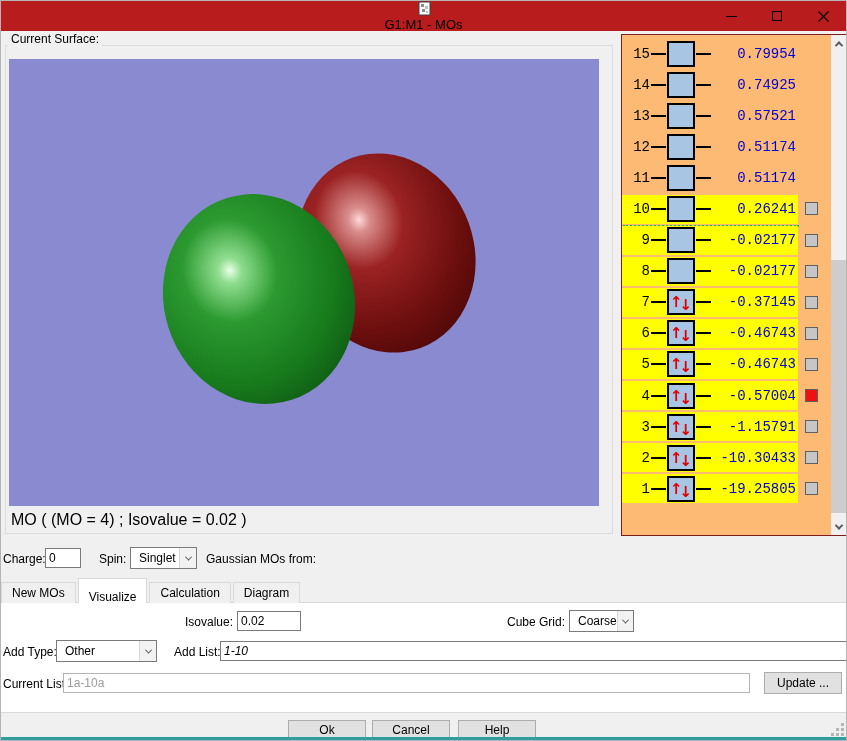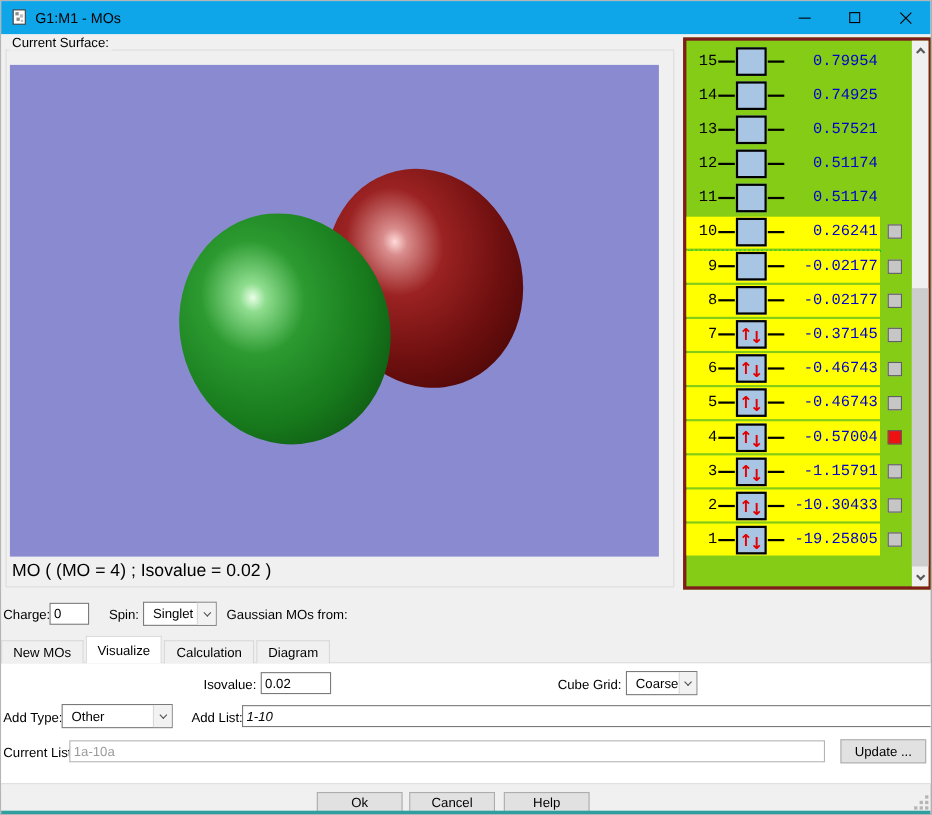--- a/index.html
+++ b/index.html
@@ -7,21 +7,21 @@
   body { font-family: "Liberation Sans", sans-serif; }
 
   .window {
     position: relative; width: 847px; height: 741px;
     background: #f0f0f0; border: 1px solid #b5b5b5; overflow: hidden;
   }
 
   
   .titlebar {
     position: absolute; left:0; top:0; width:100%; height:30px;
-    background:#0ea5e9; display:flex; align-items:center;
+    background:#b91c1c; display:flex; align-items:center;flex-direction:column;
   }
   .app-icon { width:16px; height:16px; margin:0 6px 0 9px; flex:none; }
   .win-title { font-size:13px; color:#000; }
   .win-controls { position:absolute; right:0; top:0; height:30px; display:flex; }
   .win-btn { width:46px; height:30px; display:flex; align-items:center; justify-content:center; cursor:pointer; }
   .glyph-min { width:11px; height:1px; background:#000; display:block; }
   .glyph-max { width:10px; height:10px; border:1px solid #000; display:block; }
 
   
   .group-box {
@@ -36,21 +36,21 @@
     position:absolute; left:8px; top:58px; width:590px; height:447px;
     background:#8a8ad0; z-index:1;
   }
   .surface-caption {
     position:absolute; left:10px; top:510px; font-size:16px; color:#000; z-index:1;
   }
 
   
   .mo-panel {
     position:absolute; left:620px; top:33px; width:226px; height:502px;
-    background:#84cc16; border:3px solid #7f1d1d;
+    background:#fdba74; border:1px solid #7f1d1d;
   }
   .mo-rows { position:absolute; left:0; top:3px; width:209px; }
   .mo-row { position:relative; height:31.1px; display:flex; align-items:center; }
   .band { display:flex; align-items:center; height:29px; padding:0 2px 0 4px; }
   .mo-row.hl .band { background:#ffff00; }
   .num { width:24px; text-align:right; font-family:"Liberation Mono",monospace; font-size:14px; color:#000; flex:none; }
   .stub { width:15px; height:0; border-top:2px solid #000; margin:0 1px; flex:none; }
   .obox {
     width:28px; height:26px; background:#a9c5e4; border:2px solid #000;
     display:flex; align-items:flex-start; justify-content:center; flex:none; overflow:hidden;
@@ -85,21 +85,21 @@
   .combo .cval { flex:1; font-size:12px; padding-left:8px; }
   .combo .cbtn { width:17px; height:100%; background:#f2f2f2; border-left:1px solid #d9d9d9; display:flex; align-items:center; justify-content:center; }
   .combo .chev { width:5px; height:5px; border-color:#505050; border-width:1px; }
 
   
   .tabbar { position:absolute; left:0; top:577px; height:25px; display:flex; align-items:flex-end; z-index:3; }
   .tab {
     height:21px; background:#f0f0f0; border:1px solid #d9d9d9; border-bottom:none;
     font-size:12px; padding:3px 10px 0 10px; margin-right:2px; cursor:pointer; white-space:nowrap;
   }
-  .tab.active { height:25px; background:#fff; padding-top:5px; position:relative; }
+  .tab.active { height:25px; background:#fff; padding-top:11px; position:relative; }
   .tab-content {
     position:absolute; left:0; top:601px; width:847px; height:111px;
     background:#fff; border-top:1px solid #d9d9d9; border-bottom:1px solid #d9d9d9; z-index:2;
   }
 
   
   .btn {
     position:absolute; background:#e1e1e1; border:1px solid #adadad;
     font-size:12px; color:#000; text-align:center; cursor:pointer;
     display:flex; align-items:center; justify-content:center;

